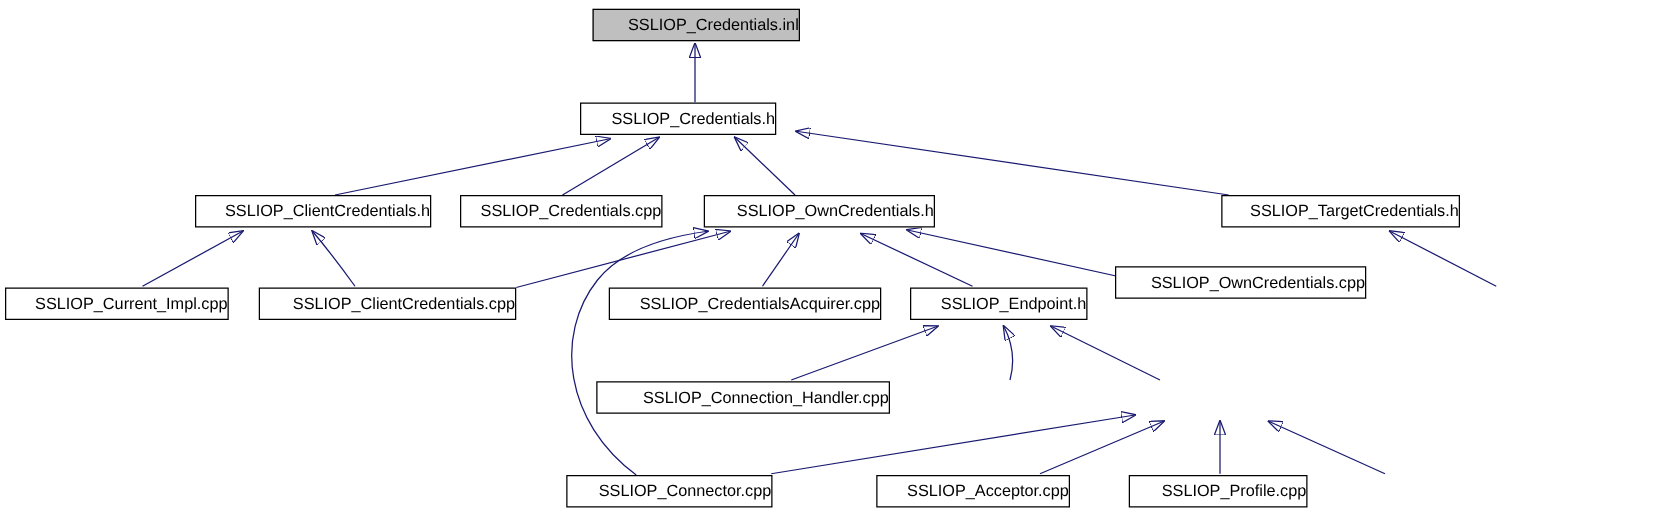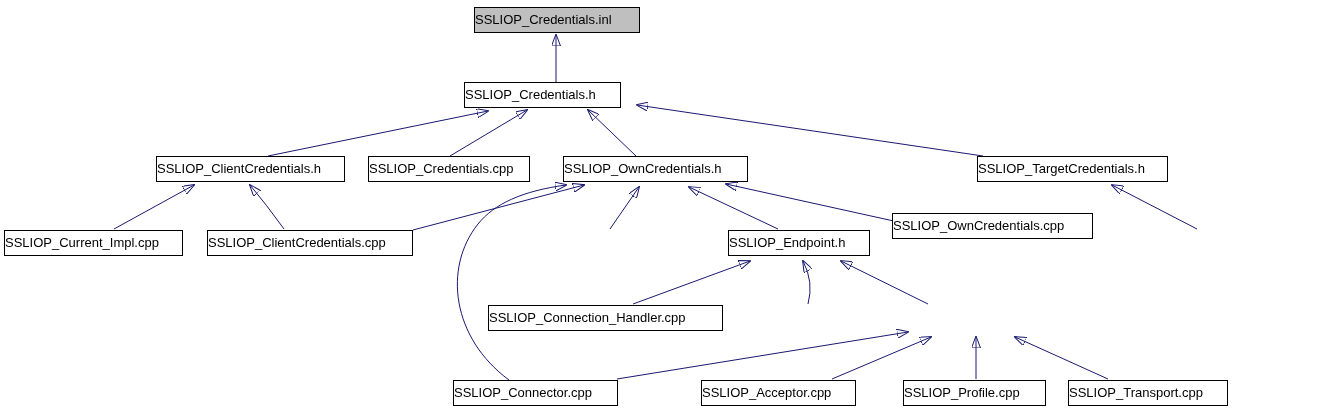--- a/index.html
+++ b/index.html
@@ -10,21 +10,21 @@
   .graph{position:absolute;left:0;top:0;width:1325px;height:411px;}
   .edges{position:absolute;left:0;top:0;}
   .node{
     position:absolute;
     height:24px;
     line-height:24px;
     border:1px solid #000000;
     background:#ffffff;
     color:#000000;
     font-size:13px;
-    text-align:left;
+    text-align:right;
     white-space:nowrap;
     box-sizing:content-box;
     cursor:pointer;
   }
   .node.highlight{background:#bfbfbf;cursor:default;}
   svg path{fill:none;stroke:#191970;stroke-width:1;}
 </style>
 </head>
 <body>
 
@@ -63,23 +63,23 @@
 
   <div class="node" style="left:464px;top:82px;width:155px">SSLIOP_Credentials.h</div>
 
   <div class="node" style="left:156px;top:156px;width:187px">SSLIOP_ClientCredentials.h</div>
   <div class="node" style="left:368px;top:156px;width:160px">SSLIOP_Credentials.cpp</div>
   <div class="node" style="left:563px;top:156px;width:183px">SSLIOP_OwnCredentials.h</div>
   <div class="node" style="left:977px;top:156px;width:189px">SSLIOP_TargetCredentials.h</div>
 
   <div class="node" style="left:4px;top:230px;width:177px">SSLIOP_Current_Impl.cpp</div>
   <div class="node" style="left:207px;top:230px;width:204px">SSLIOP_ClientCredentials.cpp</div>
+  <div class="node" style="left:487px;top:230px;width:216px">SSLIOP_CredentialsAcquirer.cpp</div>
   <div class="node" style="left:728px;top:230px;width:140px">SSLIOP_Endpoint.h</div>
   <div class="node" style="left:892px;top:213px;width:199px">SSLIOP_OwnCredentials.cpp</div>
 
-  <div class="node" style="left:488px;top:305px;width:233px">SSLIOP_Connection_Handler.cpp</div>
+  <div class="node" style="left:477px;top:305px;width:233px">SSLIOP_Connection_Handler.cpp</div>
 
   <div class="node" style="left:453px;top:380px;width:163px">SSLIOP_Connector.cpp</div>
   <div class="node" style="left:701px;top:380px;width:153px">SSLIOP_Acceptor.cpp</div>
   <div class="node" style="left:903px;top:380px;width:141px">SSLIOP_Profile.cpp</div>
-  <div class="node" style="left:1068px;top:380px;width:158px">SSLIOP_Transport.cpp</div>
 
 </div>
 
 </body></html>

